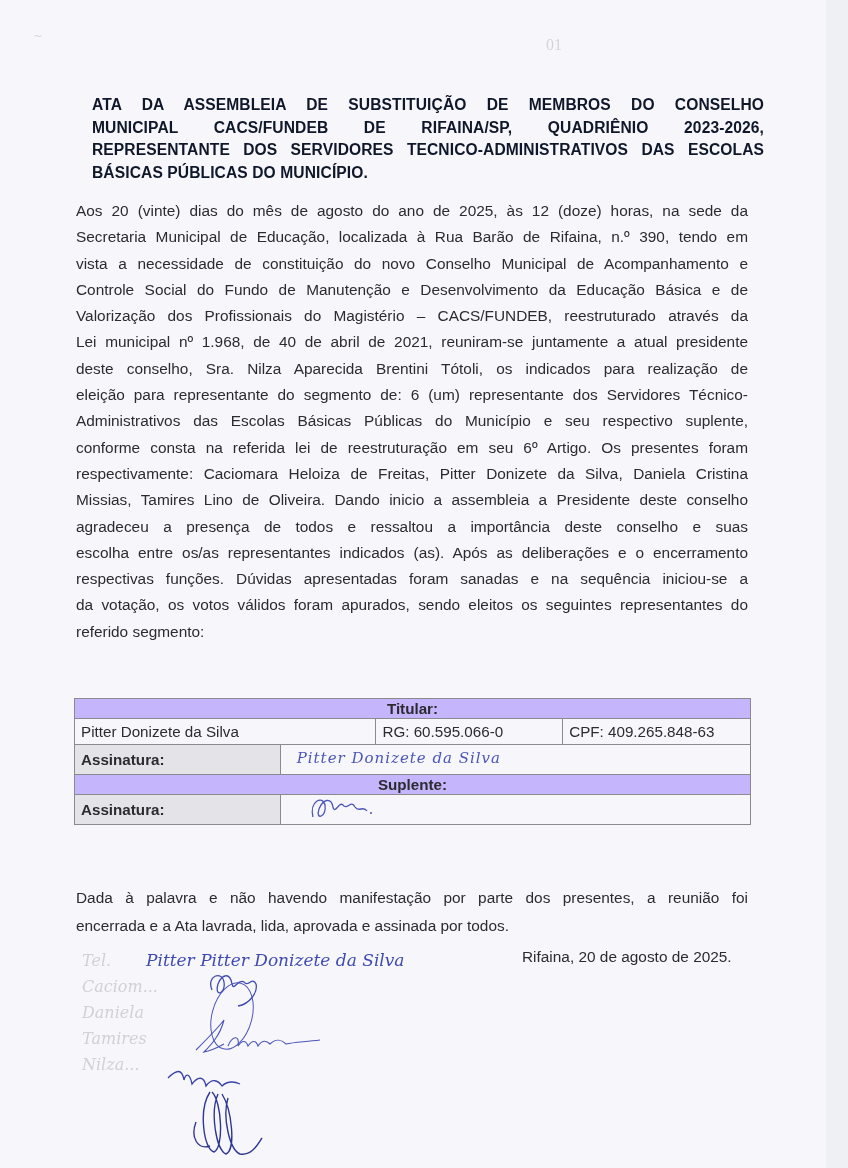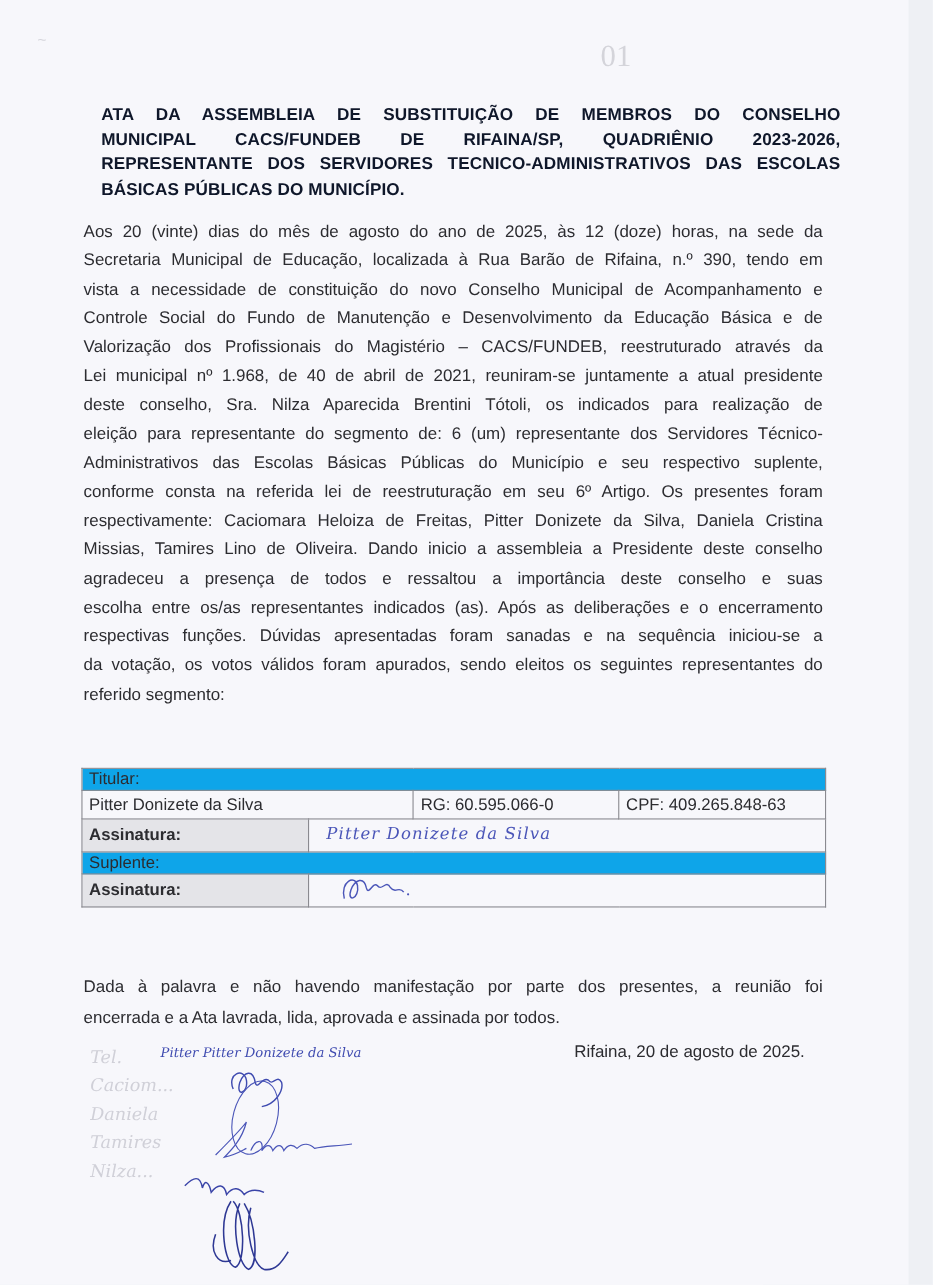--- a/index.html
+++ b/index.html
@@ -10,21 +10,21 @@
     color: #2a2a2e;
     position: relative;
   }
   .page {
     position: absolute; left: 0; top: 0;
     width: 826px; height: 1168px;
     background: #f7f7fb;
   }
   .page-number {
     position: absolute; left: 546px; top: 36px;
-    font-size: 28px; color: #d4d4da;
+    font-size: 16px; color: #d4d4da;
     font-family: "Liberation Serif", serif;
   }
   .corner-mark {
     position: absolute; left: 34px; top: 28px;
     font-size: 14px; color: #d6d6dc;
   }
   .title {
     position: absolute; left: 92px; top: 94px; width: 672px;
     font-weight: bold; font-size: 15.6px; line-height: 22.5px;
     text-align: justify; text-align-last: left;
@@ -41,21 +41,21 @@
 
   table.reps {
     position: absolute; left: 74px; top: 698px; width: 677px;
     border-collapse: collapse; font-size: 15.2px; color: #2c2c30;
   }
   table.reps td {
     border: 1px solid #8a8a90; padding: 0 6px; height: 26px;
     box-sizing: border-box;
   }
   table.reps td.section {
-    font-weight: normal; background: #0ea5e9; height: 20px; line-height: 18px;
+    font-weight: bold; background: #c4b5fd; height: 20px; line-height: 18px; text-align: center;
   }
   table.reps td.label {
     font-weight: bold; background: #e4e4e8; height: 30px;
   }
   table.reps td.sig { position: relative; height: 30px; }
   .sig-hand {
     font-family: "DejaVu Serif", serif; font-style: italic;
     color: #4a55b8; font-size: 15px; letter-spacing: 1px;
     position: absolute; left: 16px; top: 4px; white-space: nowrap;
   }
@@ -70,21 +70,21 @@
     font-size: 15.4px; color: #2c2c30;
   }
   .faded-names {
     position: absolute; left: 82px; top: 948px;
     font-family: "DejaVu Serif", serif; font-style: italic;
     color: #d0d0d8; font-size: 16px; line-height: 26px;
   }
   .bottom-sig1 {
     position: absolute; left: 146px; top: 950px;
     font-family: "DejaVu Serif", serif; font-style: italic;
-    color: #3f4bb0; font-size: 12px; white-space: nowrap;
+    color: #3f4bb0; font-size: 17px; white-space: nowrap;
   }
   svg.scribbles { position: absolute; left: 0; top: 0; }
 </style>
 </head>
 <body>
 
 <div class="page">
   <div class="corner-mark">~</div>
   <div class="page-number">01</div>
 

